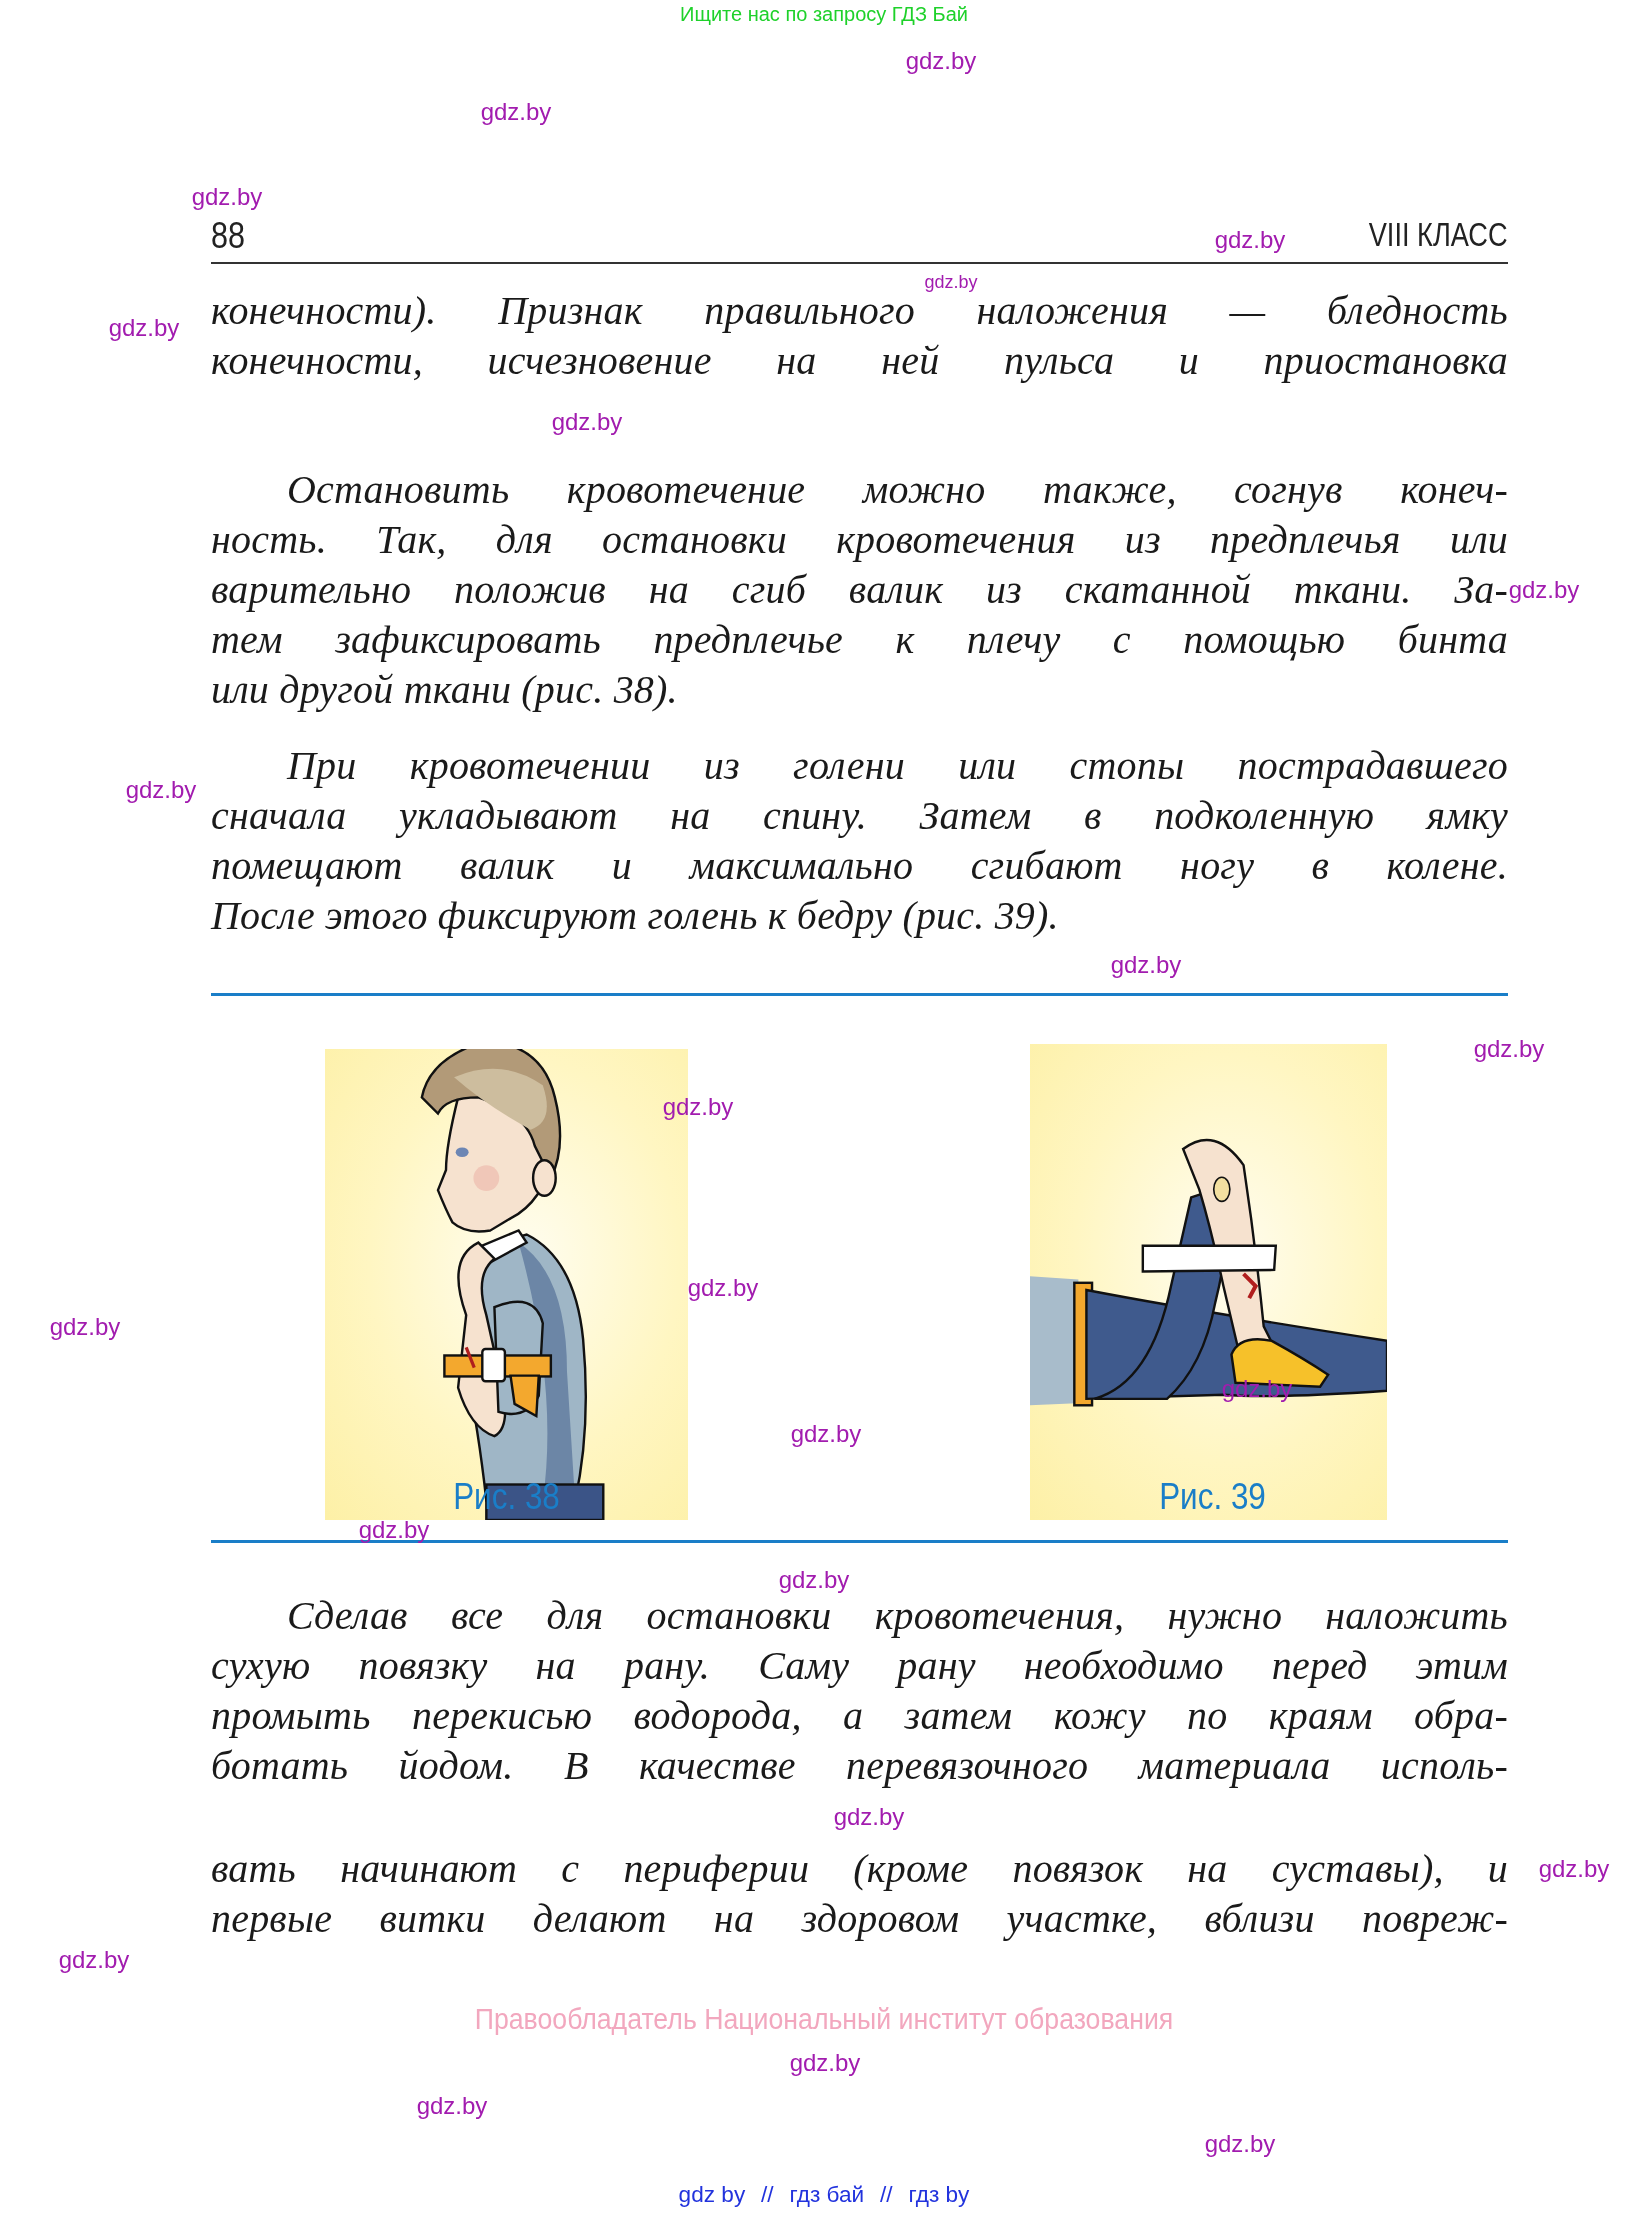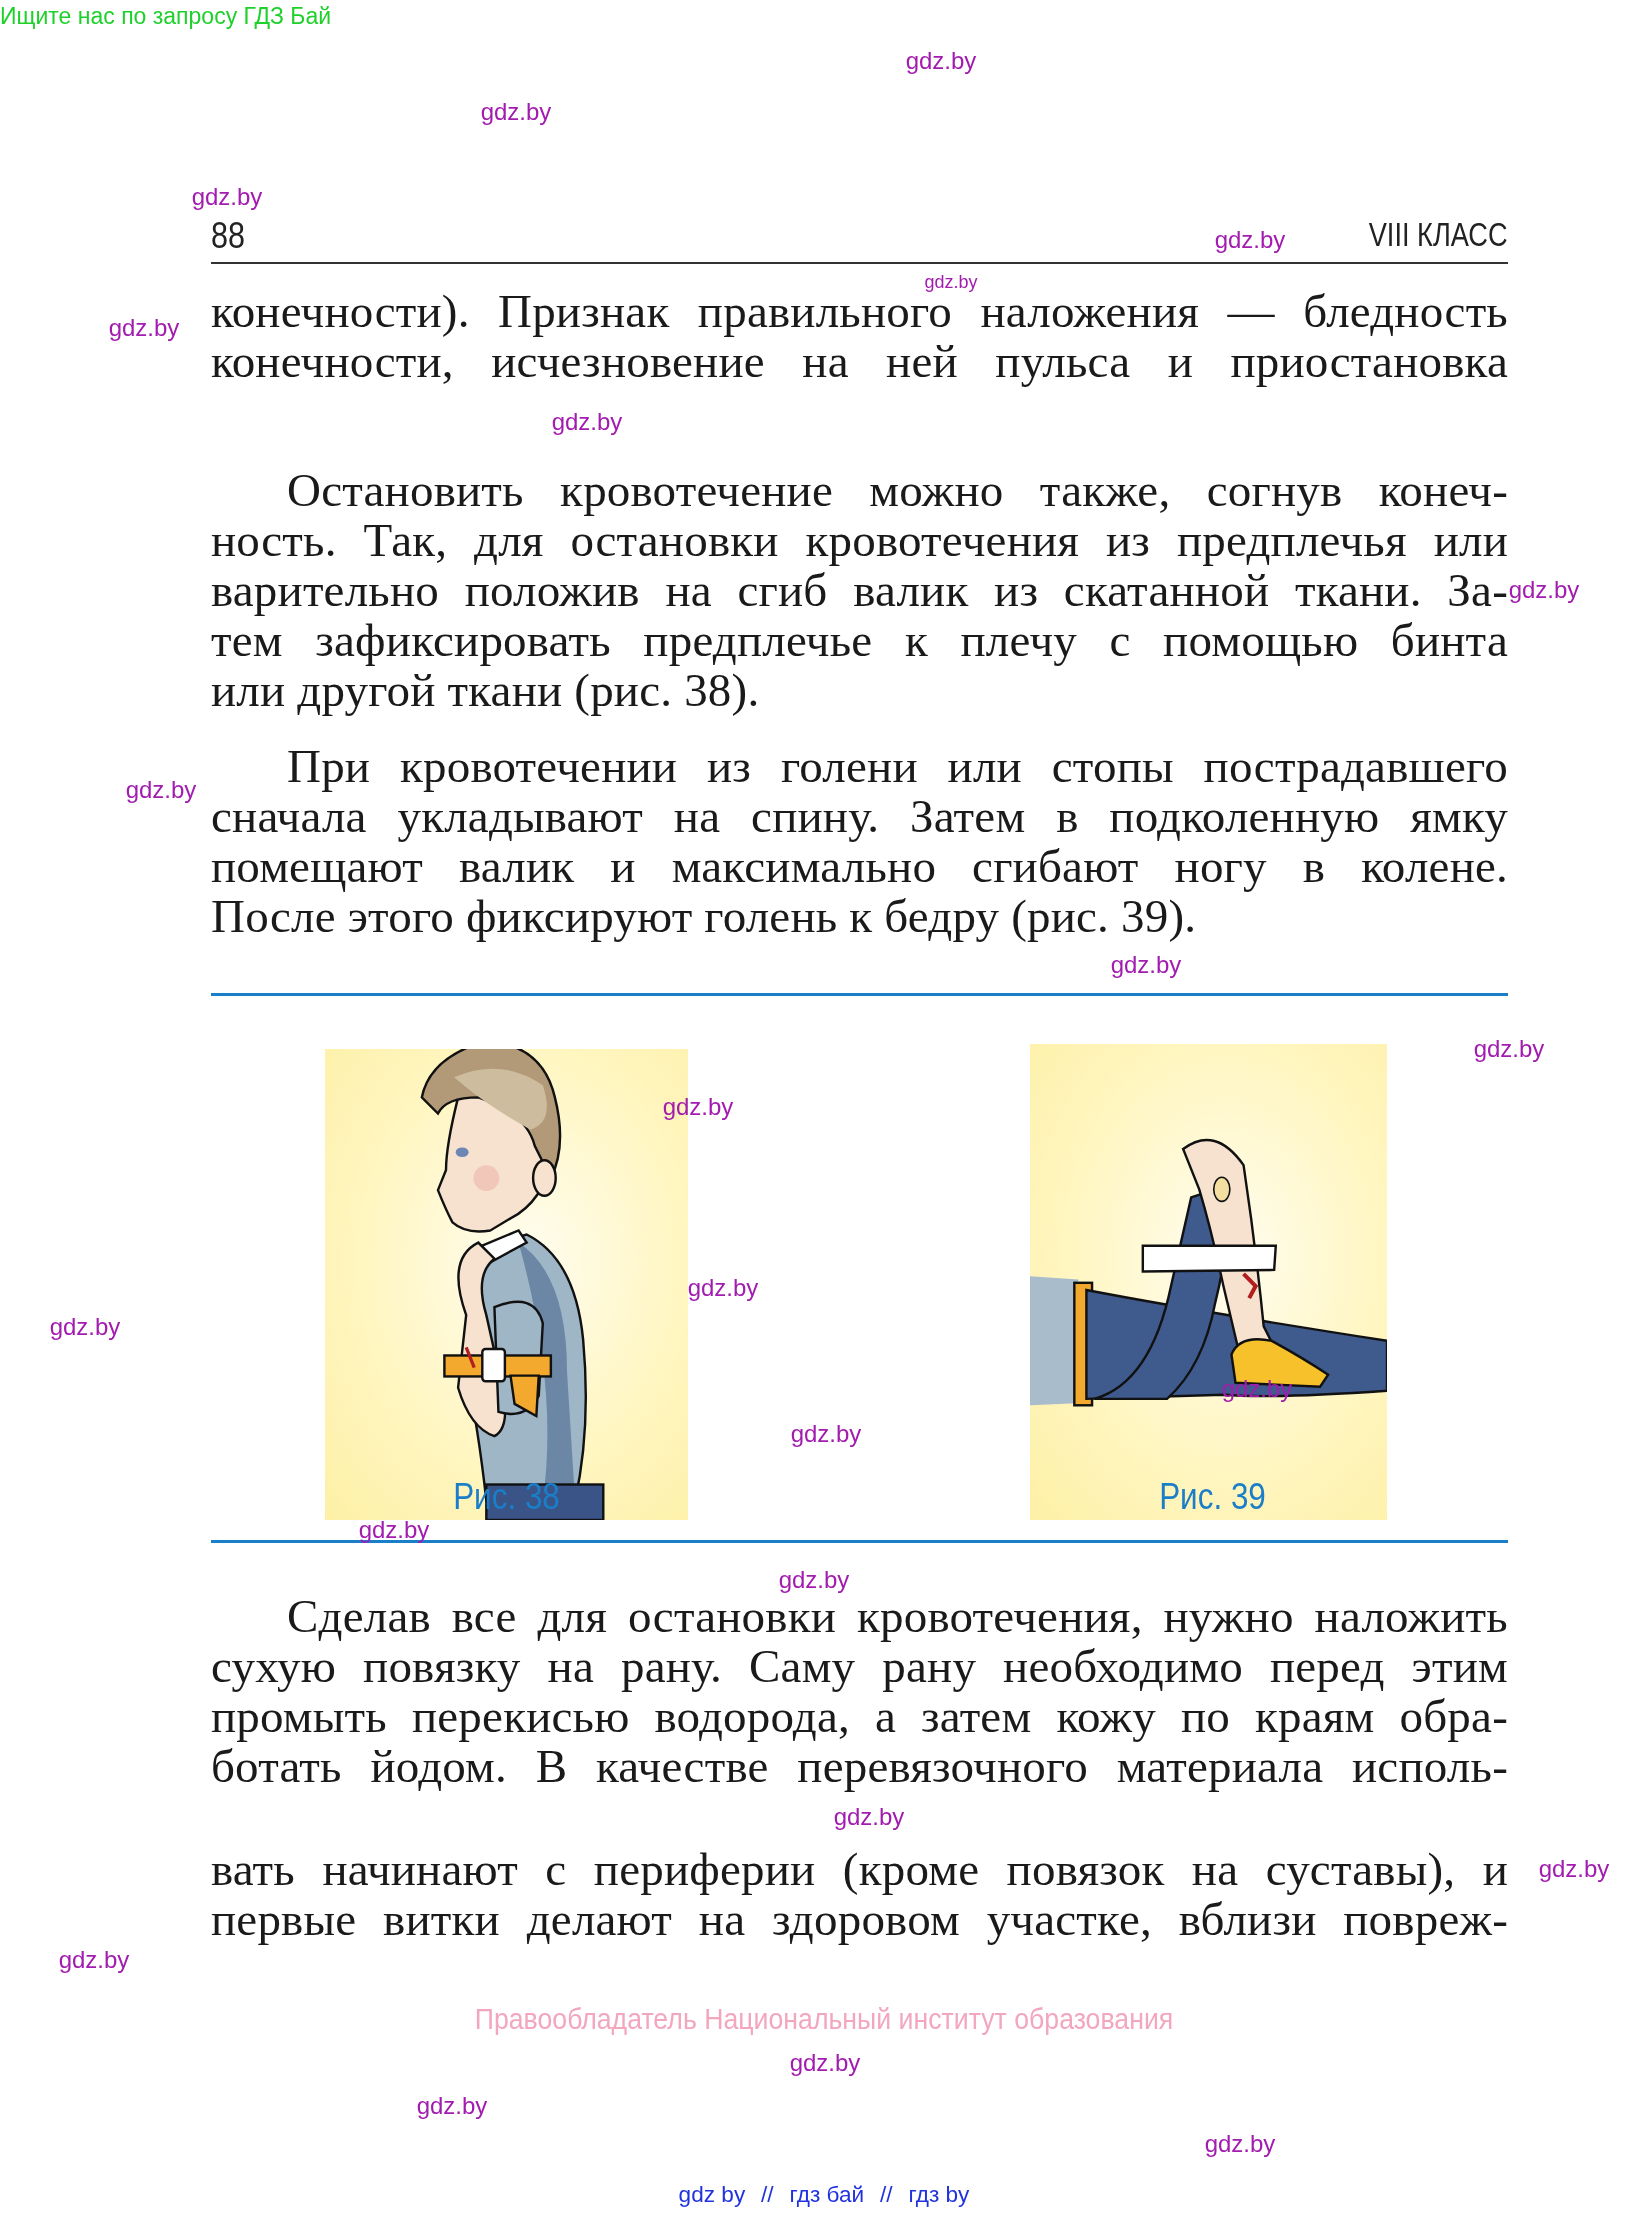--- a/index.html
+++ b/index.html
@@ -1,24 +1,24 @@
 <!DOCTYPE html>
 <html style="font-size:13px"><head>
 <meta charset="utf-8">
 <style>
   html, body { margin:0; padding:0; background:#ffffff; }
   body { width:1648px; height:2216px; position:relative; overflow:hidden; font-family:"Liberation Serif", serif; color:#1a1a1a; }
   .abs { position:absolute; }
-  .top-banner { left:0; width:1648px; top:3.2px; font-family:"Liberation Sans", sans-serif; font-size:23px; color:#1ed12a; }
+  .top-banner { left:0; width:1648px; top:3.2px; text-align:center; font-family:"Liberation Sans", sans-serif; font-size:20px; color:#1ed12a; }
   .wm { font-family:"Liberation Sans", sans-serif; font-size:24px; color:#a21caf; white-space:nowrap; transform:translate(-50%,-50%); transform-origin:center; }
   .wm.small { font-size:18px; }
   .page-num { left:211px; top:215px; font-family:"Liberation Sans", sans-serif; font-size:36px; color:#222; transform:scaleX(0.85); transform-origin:left; }
   .running-head { right:140px; top:215px; font-family:"Liberation Sans", sans-serif; font-size:34px; color:#222; transform:scaleX(0.8); transform-origin:right; }
   .head-rule { left:211px; width:1297px; top:262px; height:2.4px; background:#333; }
-  .para { left:211px; width:1297px; font-size:47px; line-height:50px; text-align:justify; transform:scaleX(1); letter-spacing:0.2px; }
+  .para { left:211px; width:1297px; font-size:40px; line-height:50px; text-align:justify; transform:scaleX(1); letter-spacing:0.2px;font-style:italic; }
   .para .ln { display:block; text-align:justify; text-align-last:justify; white-space:nowrap; overflow:visible; height:50px; }
   .para .ln.last { text-align-last:left; }
   .para .ln.indent { padding-left:76px; }
   .blue-rule { left:211px; width:1297px; height:3.2px; background:#1a7ec8; }
   .figure { overflow:hidden; }
   .fig-bg { position:absolute; inset:0; background:radial-gradient(ellipse at 55% 45%, #fffdf0 0%, #fff6c2 55%, #fdf0a6 100%); }
   .caption { font-family:"Liberation Sans", sans-serif; font-size:37px; color:#1a7ec8; transform:scaleX(0.85); transform-origin:center; white-space:nowrap; }
   .copyright { left:0; width:1648px; top:2003px; text-align:center; font-family:"Liberation Sans", sans-serif; font-size:29px; color:#f2a7be; transform:scaleX(0.92); }
   .footer-links { left:0; width:1648px; top:2182px; text-align:center; font-family:"Liberation Sans", sans-serif; font-size:22.6px; color:#2233dd; }
   .footer-links span { margin:0 4.8px; }

